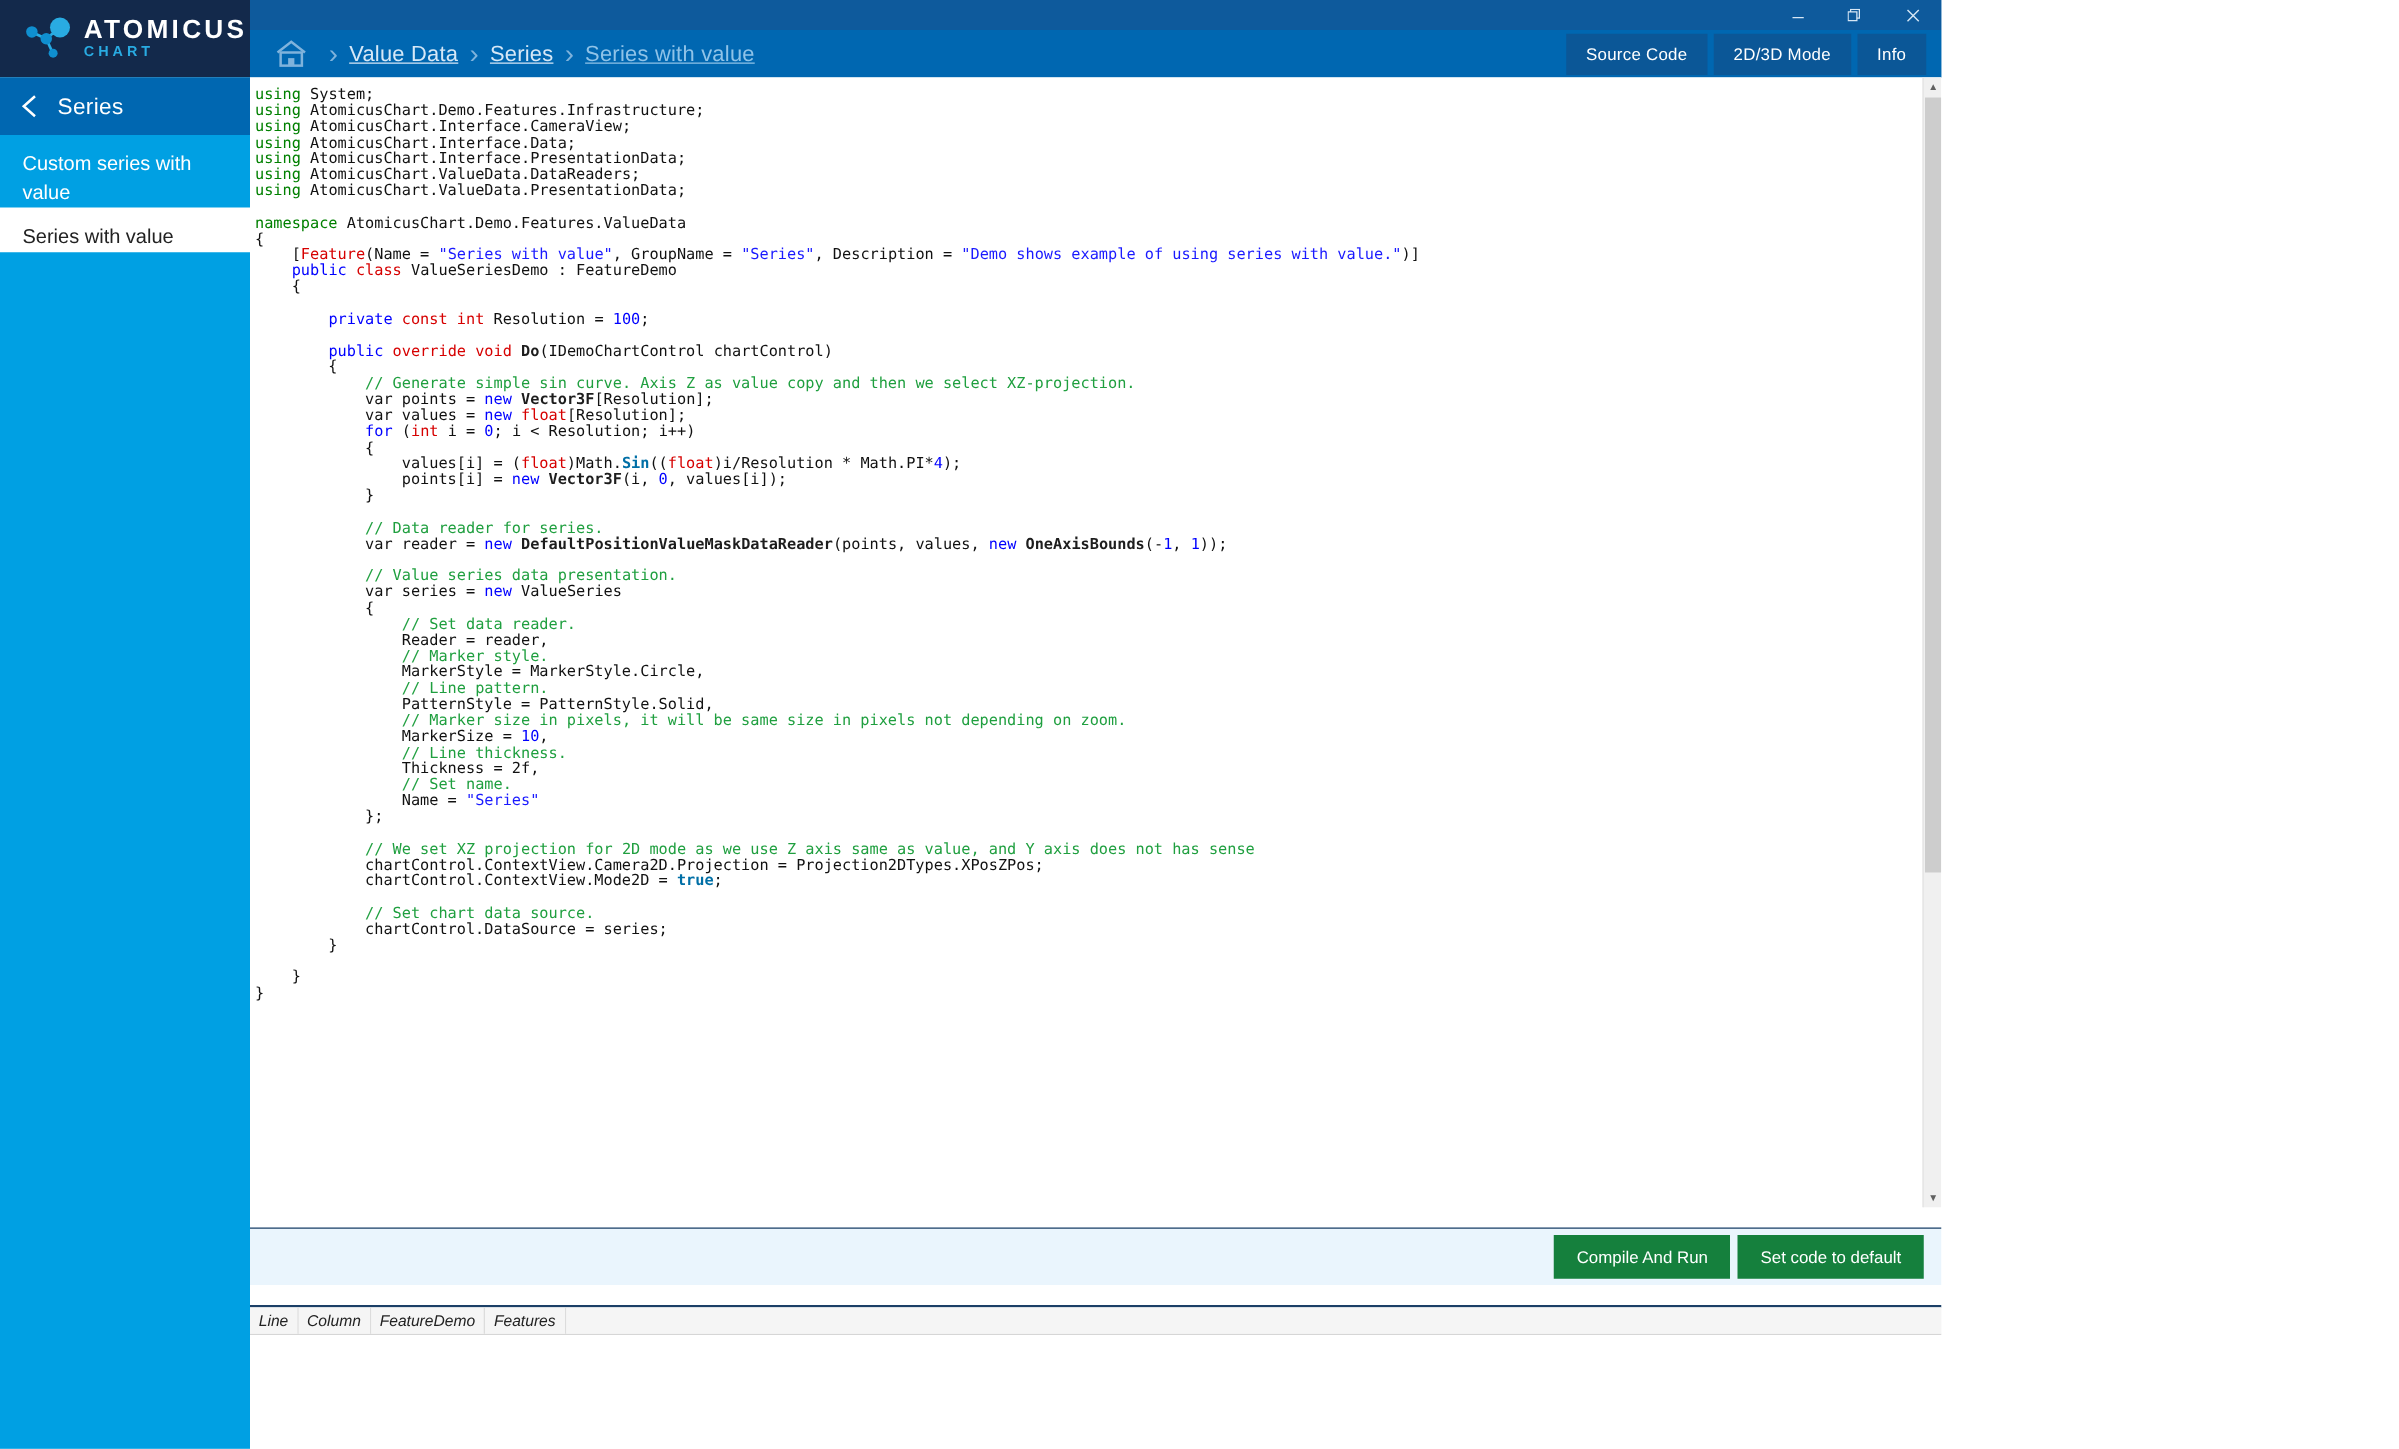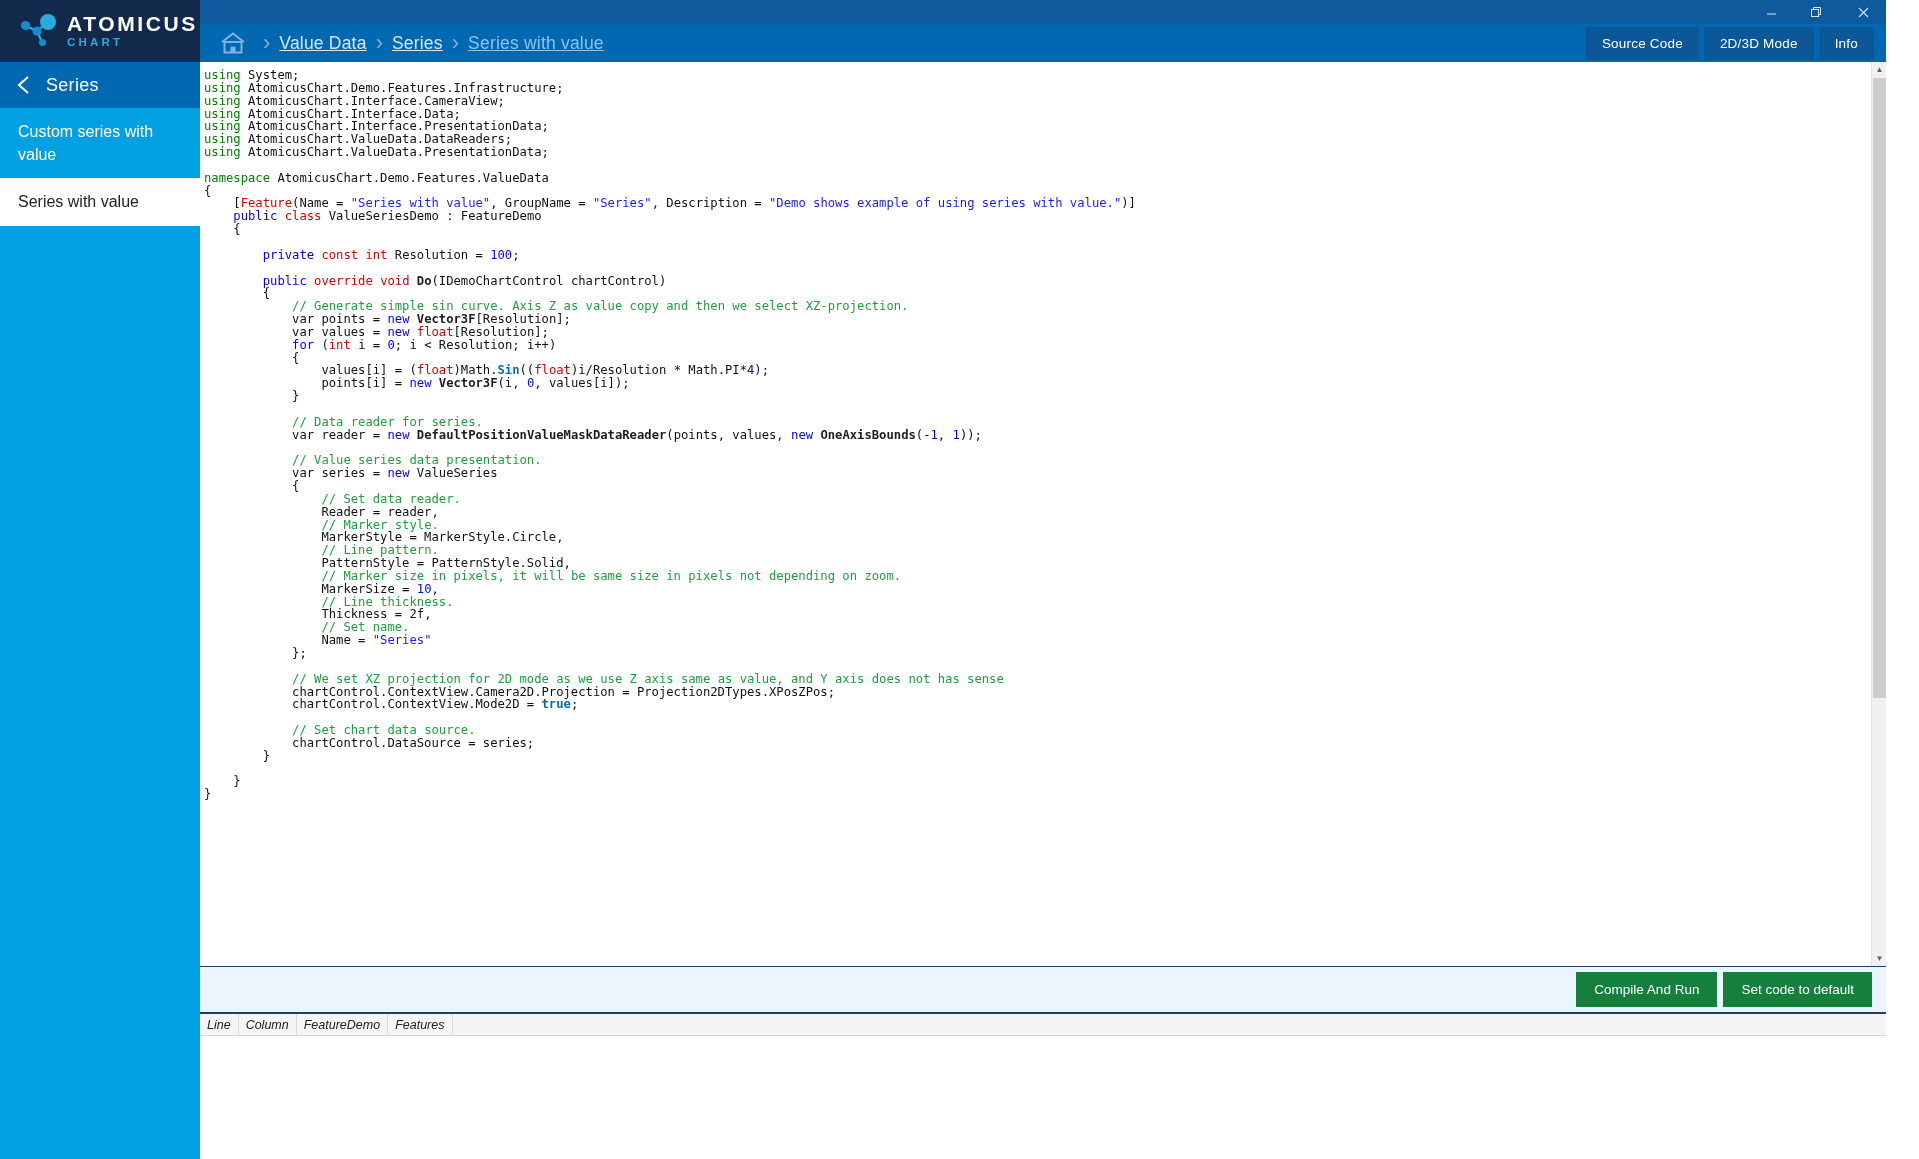--- a/index.html
+++ b/index.html
@@ -6,21 +6,21 @@
   * { box-sizing: border-box; }
   html, body {
     margin: 0; padding: 0;
     width: 1919px; height: 1159px;
     overflow: hidden;
     background: #ffffff;
     font-family: "Liberation Sans", sans-serif;
   }
   #app {
     position: relative;
-    width: 1886px; height: 1159px;
+    width: 1553px; height: 1159px;
     display: flex;
     flex-direction: column;
   }
 
   
   .top-row {
     display: flex;
     height: 62px;
     flex: 0 0 62px;
   }
@@ -143,39 +143,40 @@
     padding-left: 14px;
     cursor: pointer;
   }
   .back-chev { width: 22px; height: 22px; margin-right: 10px; display:flex; align-items:center; justify-content:center;}
   .sidebar-head-label {
     color: #ffffff;
     font-size: 18px;
     letter-spacing: 0.3px;
   }
   .side-item {
-    padding: 12px 16px 12px 18px;
+    padding: 12px 16px 0 18px;
     font-size: 16px;
     line-height: 1.45;
     color: #ffffff;
     cursor: pointer;
     background: #00a0e3;
   }
   .side-item.selected {
     background: #ffffff;
     color: #222222;
   }
 
   
   .main {
     flex: 1 1 auto;
     display: flex;
     flex-direction: column;
     min-width: 0;
     background: #ffffff;
+    gap: 16px;
   }
 
   .editor-wrap {
     flex: 0 0 auto;
     position: relative;
     background: #ffffff;
     height: 904px;
     overflow: hidden;
     display: flex;
   }

